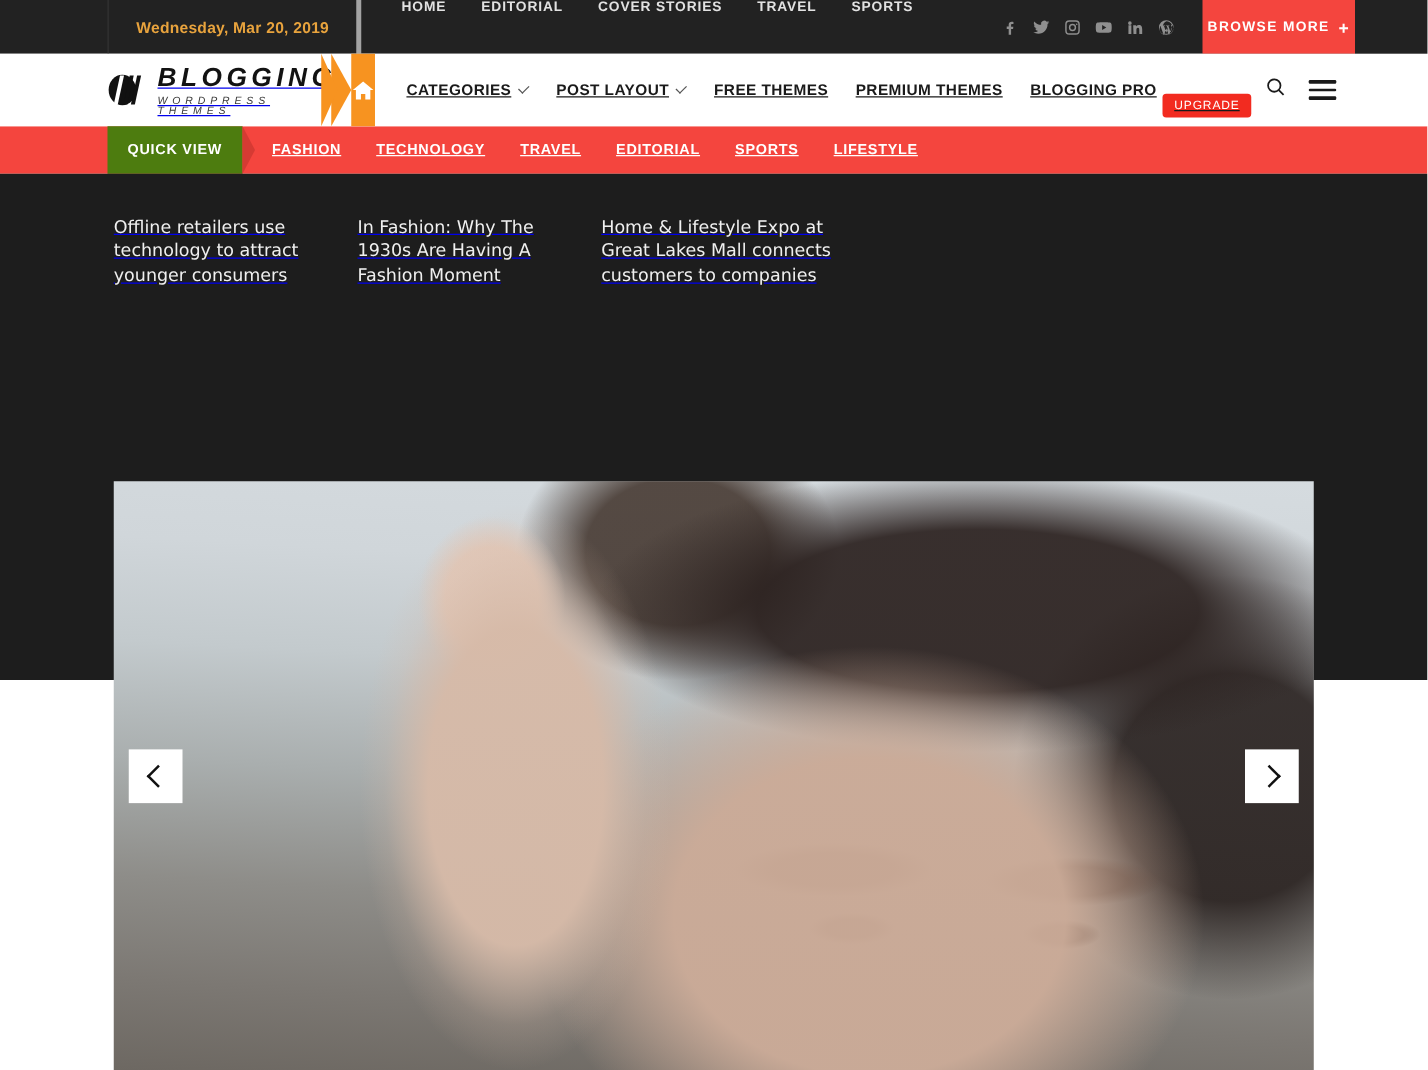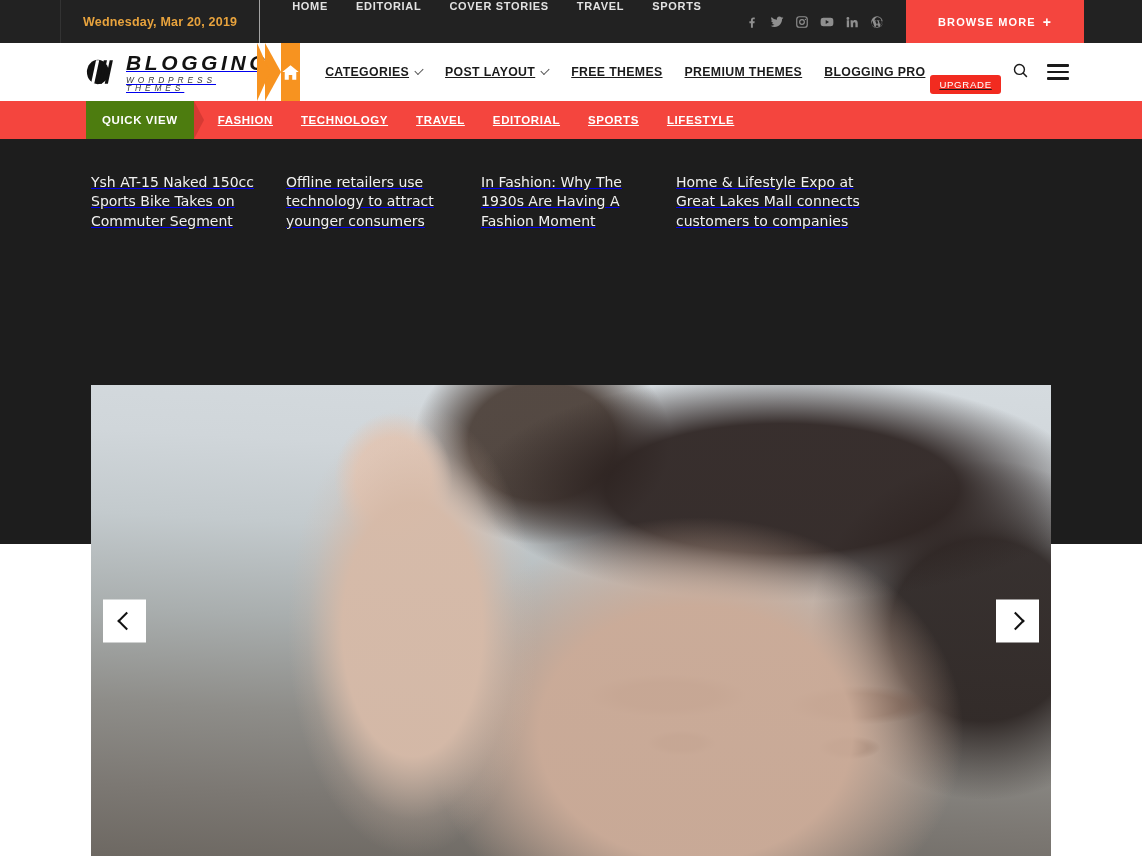--- a/index.html
+++ b/index.html
@@ -14,28 +14,28 @@
   .topbar {
     height: 43px;
     background: #222222;
     display: flex;
     align-items: stretch;
     position: relative;
   }
   .topbar-date {
     display: flex; align-items: center;
     padding: 0 22px;
-    margin-left: 60px;
+    margin-left: 86px;
     color: #e8a33d;
     font-size: 12.5px;
     font-weight: bold;
     letter-spacing: .2px;
     white-space: nowrap;
     border-left: 1px solid #333333;
-    border-right: 1px solid #a3a3a3;
+    border-right: 4px solid #a3a3a3;
   }
   .topnav { display: flex; align-items: flex-start; padding-left: 18px; }
   .topnav a {
     color: #e2e2e2;
     font-size: 11px;
     font-weight: bold;
     letter-spacing: .7px;
     text-decoration: none;
     padding: 0 14px;
     white-space: nowrap;
@@ -43,21 +43,21 @@
   .topbar-spacer { flex: 1; }
   .social {
     display: flex; align-items: center; gap: 11px;
     padding-right: 22px;
   }
   .social .ic { width: 14px; height: 14px; fill: #8f8f8f; display: block; }
   .browse-more {
     background: #f4453e;
     color: #ffffff;
     display: flex; align-items: center;
-    padding: 0 32px;
+    padding: 0 4px;
     font-size: 11px; font-weight: bold; letter-spacing: 1.1px;
     white-space: nowrap;
   }
   .browse-more .plus { margin-left: 7px; font-size: 14px; font-weight: bold; }
   .topbar-tail { width: 58px; background: #222222; }
 
   
   .header {
     height: 58px;
     background: #ffffff;
@@ -423,24 +423,20 @@
   <a class="cat" href="#">TECHNOLOGY</a>
   <a class="cat" href="#">TRAVEL</a>
   <a class="cat" href="#">EDITORIAL</a>
   <a class="cat" href="#">SPORTS</a>
   <a class="cat" href="#">LIFESTYLE</a>
 </div>
 
 <div class="dark-section">
   <div class="cards">
     <a class="card" href="#">
-      <span class="thumb ph-moto"></span>
-      <span class="card-title" style="display:block">Ysh AT-15 Naked 150cc Sports Bike Takes on Commuter Segment</span>
-    </a>
-    <a class="card" href="#">
       <span class="thumb ph-phone"></span>
       <span class="card-title" style="display:block">Offline retailers use technology to attract younger consumers</span>
     </a>
     <a class="card" href="#">
       <span class="thumb ph-woman"></span>
       <span class="card-title" style="display:block">In Fashion: Why The 1930s Are Having A Fashion Moment</span>
     </a>
     <a class="card" href="#">
       <span class="thumb ph-scooter"></span>
       <span class="card-title" style="display:block">Home &amp; Lifestyle Expo at Great Lakes Mall connects customers to companies</span>

